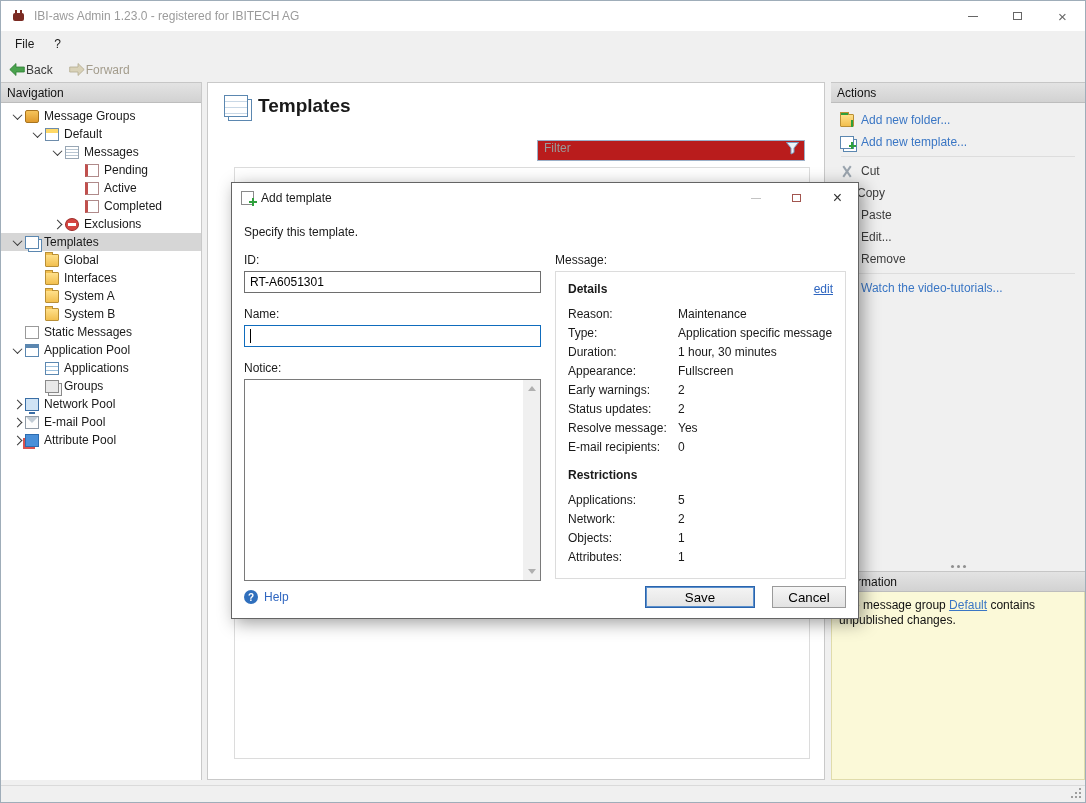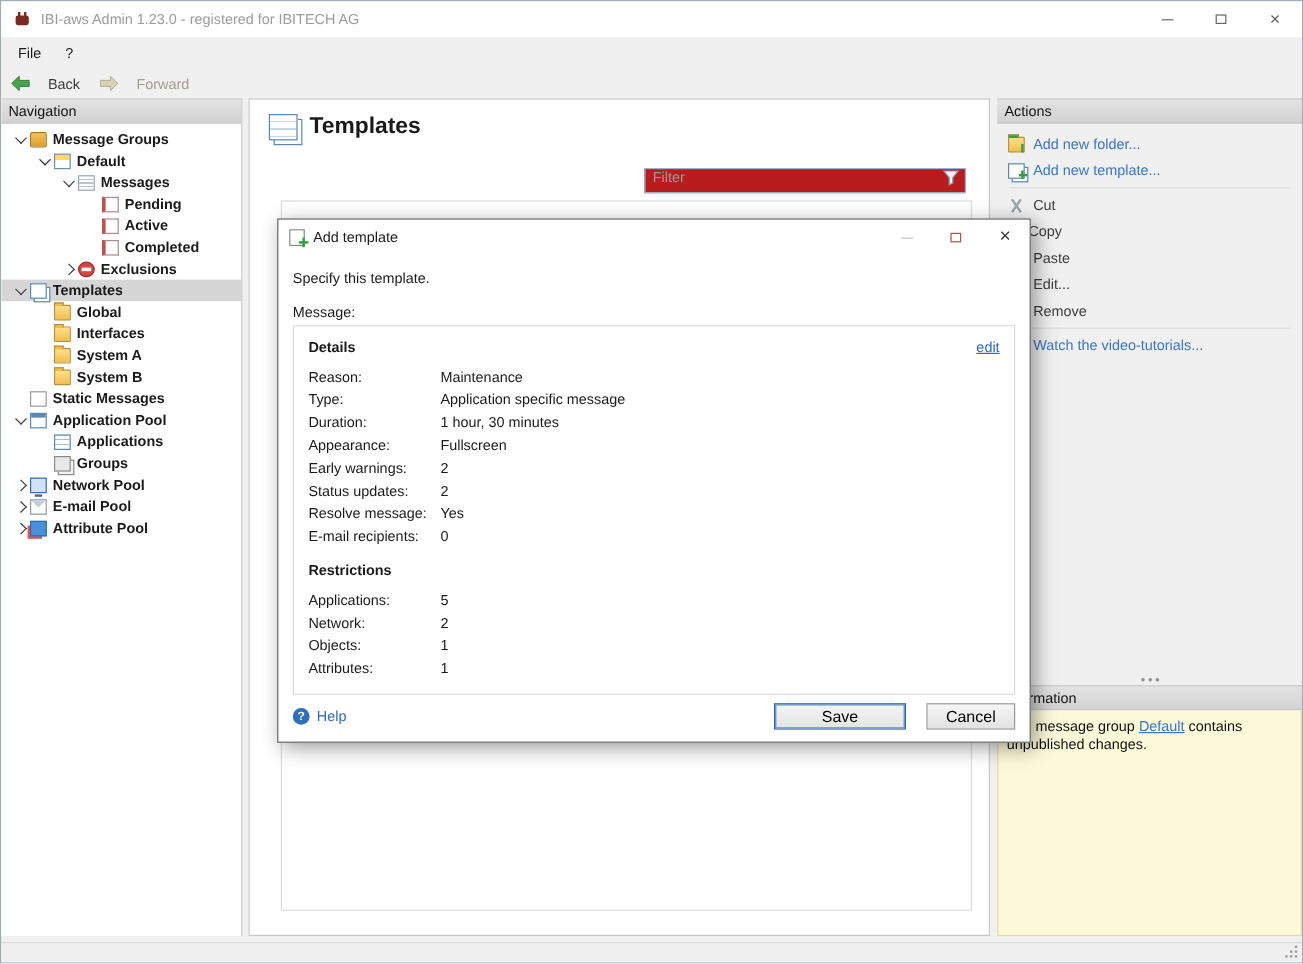--- a/index.html
+++ b/index.html
@@ -20,33 +20,33 @@
   .win-controls { margin-left:auto; display:flex; height:100%; }
   .win-btn { width:45px; height:100%; display:flex; align-items:center; justify-content:center; color:#666; }
   .glyph-min { width:10px; height:1px; background:#666; }
   .glyph-max { width:9px; height:8px; border:1px solid #666; }
   .glyph-close { font-size:15px; line-height:1; color:#666; }
 
   
   .menubar { height:26px; background:#f0f0f0; display:flex; align-items:center; padding-left:4px; }
   .menu-item { padding:5px 10px; }
   .toolbar { height:25px; background:#f0f0f0; display:flex; align-items:center; padding-left:8px; gap:16px; }
-  .tool-btn { display:flex; align-items:center; gap:15px; color:#3a3a3a; }
+  .tool-btn { display:flex; align-items:center; gap:1px; color:#3a3a3a; }
   .tool-btn.disabled { color:#a39c8c; }
 
   
   .panel-header {
     height:21px; background:linear-gradient(#e3e3e3,#d2d2d2);
     border-top:1px solid #c6c6c6; border-bottom:1px solid #bdbdbd;
     display:flex; align-items:center; padding-left:6px; color:#111;
   }
 
   
   .nav-panel { position:absolute; left:0; top:81px; width:201px; bottom:22px; background:#fff; border-right:1px solid #c9c9c9; }
-  .tree { padding-top:4px;font-weight:bold; }
+  .tree { padding-top:4px; }
   .trow { display:flex; align-items:center; height:18px; cursor:default; white-space:nowrap; }
   .trow.selected { background:#d6d6d6; }
   .l0 { padding-left:8px; } .l1 { padding-left:28px; } .l2 { padding-left:48px; } .l3 { padding-left:68px; }
   .chev { width:16px; height:16px; flex:none; display:flex; align-items:center; justify-content:center; }
   .chev.down::before { content:""; width:6px; height:6px; border-right:1.4px solid #3a3a3a; border-bottom:1.4px solid #3a3a3a; transform:rotate(45deg) translate(-1px,-1px); }
   .chev.right::before { content:""; width:6px; height:6px; border-right:1.4px solid #3a3a3a; border-bottom:1.4px solid #3a3a3a; transform:rotate(-45deg); }
   .ticon { width:14px; height:13px; flex:none; position:relative; margin-right:5px; }
   .tlabel { overflow:hidden; }
 
   .i-msggroups { background:linear-gradient(#f6c35a,#e09b2d); border:1px solid #a8741f; border-radius:2px; }
@@ -403,20 +403,38 @@
         <span class="dlg-btn">
             <span class="dlg-glyph-max"></span>
           </span>
         <span class="dlg-btn">
             <span class="dlg-glyph-close">×</span>
           </span>
       </div>
     </div>
     <div class="dlg-subtitle">Specify this template.</div>
     <div class="dlg-body">
+      <div class="dlg-left">
+        <div class="fld-label">ID:</div>
+        <div class="input-wrap">
+          <input class="txt-input" type="text" value="RT-A6051301" style="">
+        </div>
+        <div class="fld-label fld-gap">Name:</div>
+        <div class="input-wrap focused">
+          <input class="txt-input" type="text" value="" style="">
+        </div>
+        <div class="fld-label fld-gap">Notice:</div>
+        <div class="notice-wrap">
+          <textarea style=""></textarea>
+          <div class="notice-scroll">
+            <span class="sarr-up"></span>
+            <span class="sarr-down"></span>
+          </div>
+        </div>
+      </div>
       <div class="dlg-right">
         <div class="fld-label">Message:</div>
         <div class="details-box">
           <div class="details-head">
             <span>Details</span>
             <span class="edit-link">edit</span>
           </div>
           <div class="drow">
             <span class="dlabel">Reason:</span>
             <span class="dvalue">Maintenance</span>

